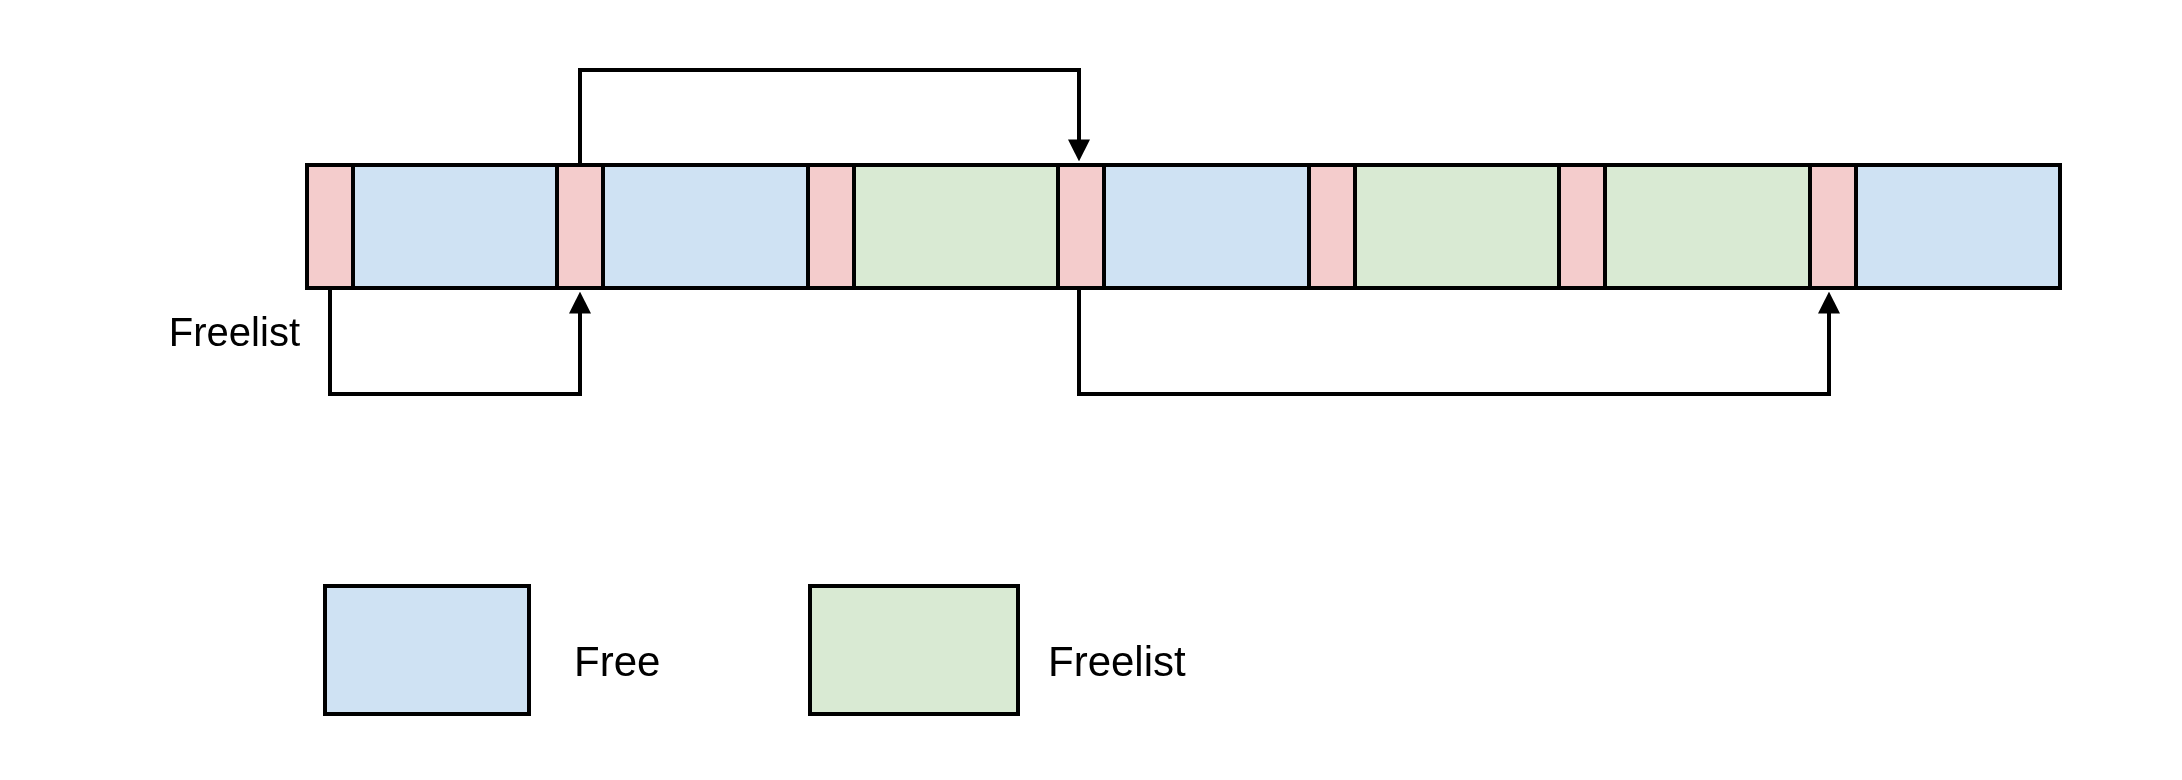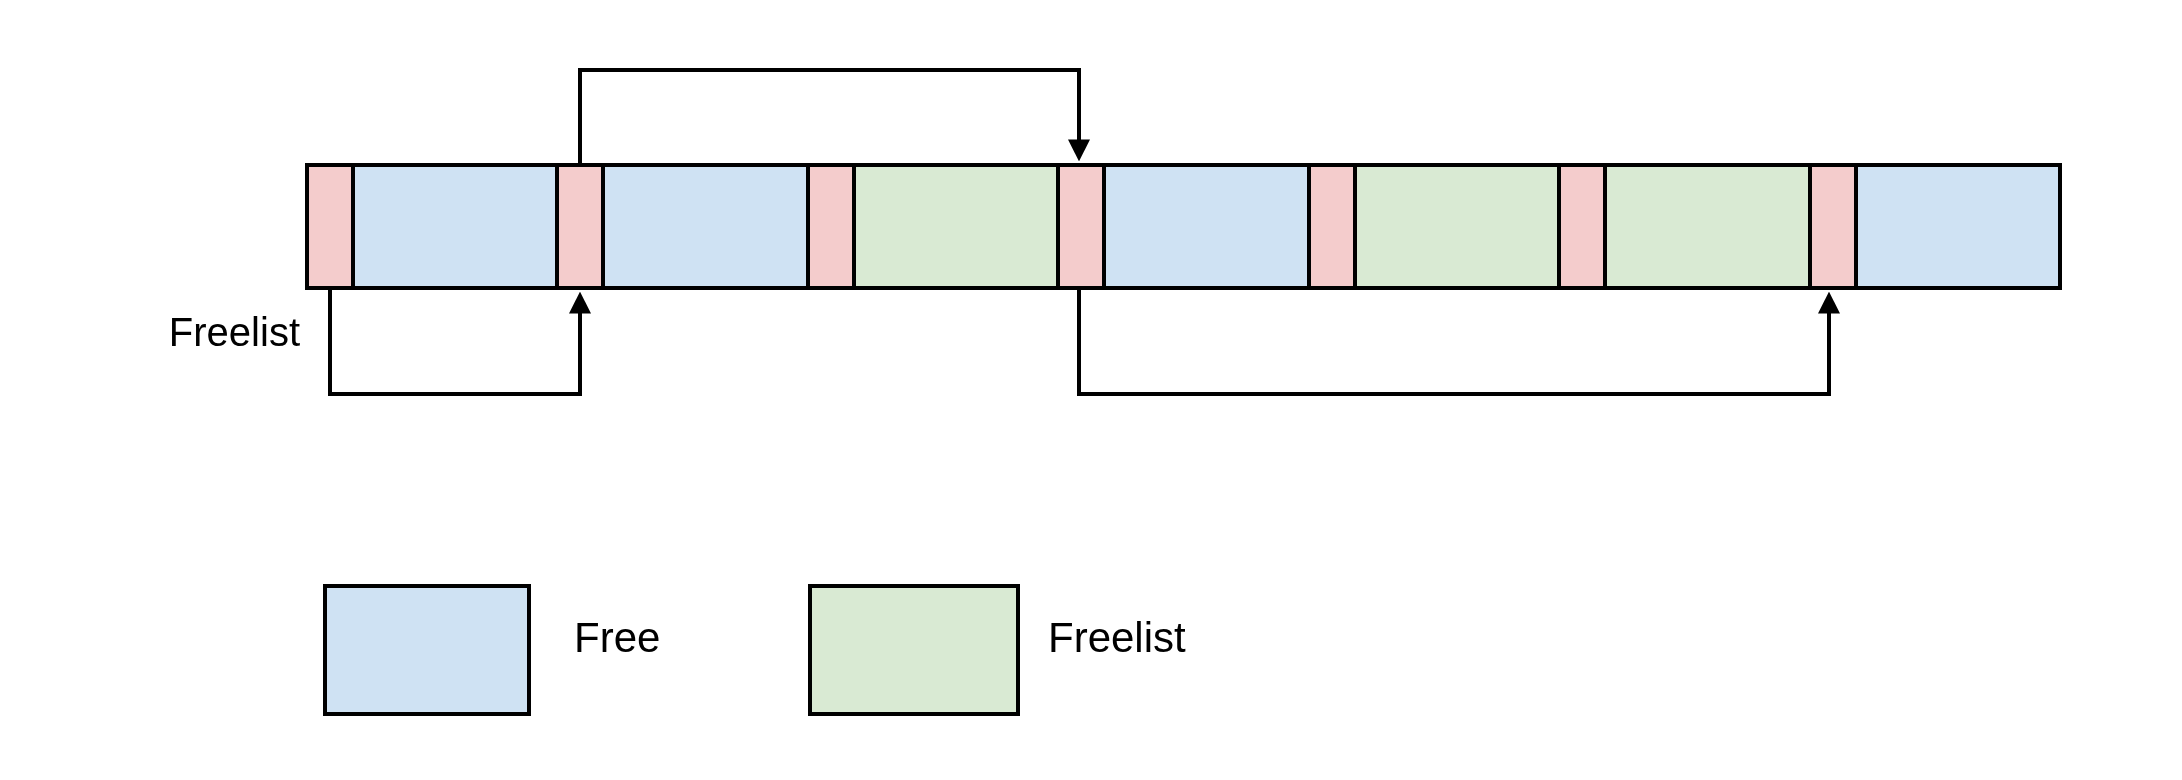--- a/index.html
+++ b/index.html
@@ -62,21 +62,21 @@
     position: absolute;
     top: 584px;
     height: 132px;
     box-sizing: border-box;
     border: 4px solid var(--border, #000000);
   }
   .swatch-free      { left: 323px; width: 208px; background: var(--free, #cfe2f3); }
   .swatch-allocated { left: 808px; width: 212px; background: var(--allocated, #d9ead3); }
   .legend-label {
     position: absolute;
-    top: 572px;
+    top: 596px;
     height: 132px;
     line-height: 132px;
     font-size: 42px;
     color: #000000;
     white-space: nowrap;
   }
   .legend-label-free      { left: 574px; }
   .legend-label-allocated { left: 1048px; }
 </style>
 </head>

